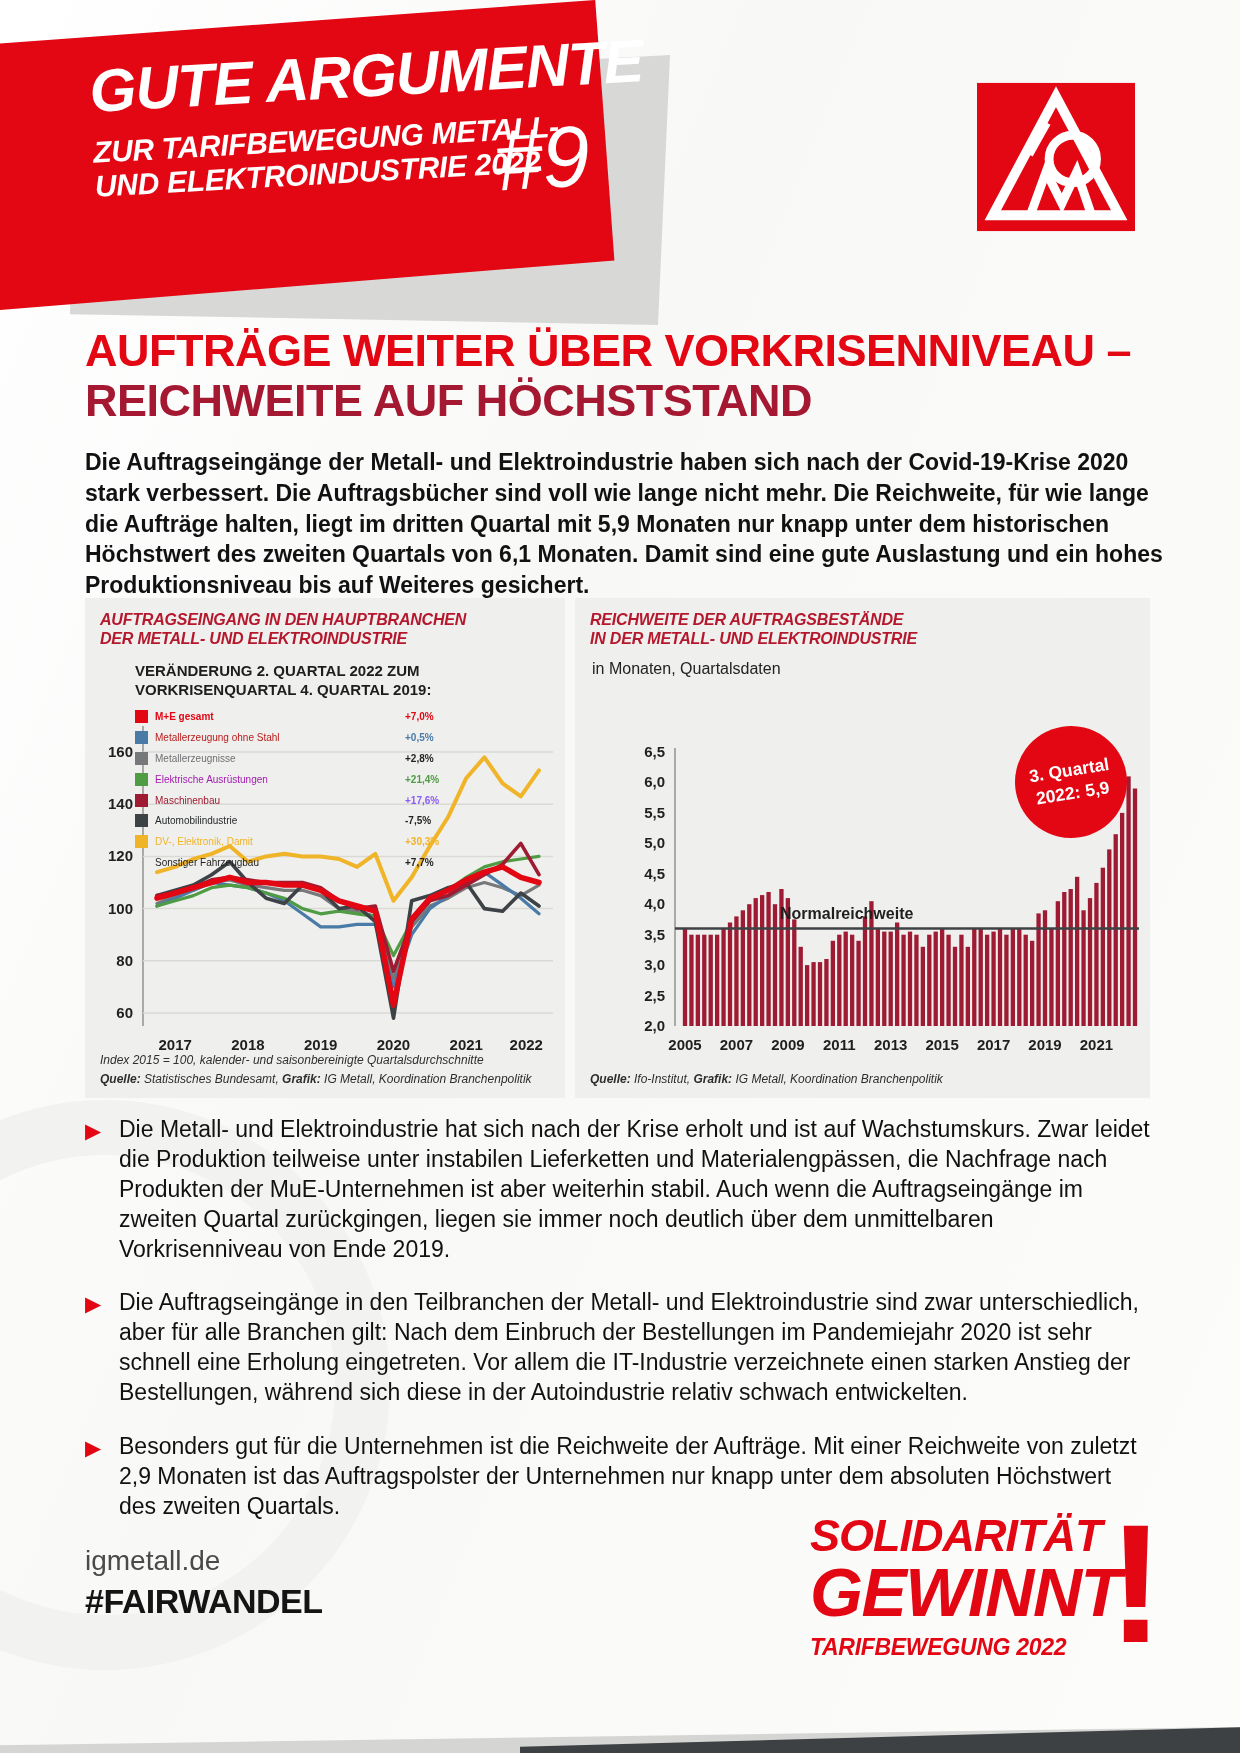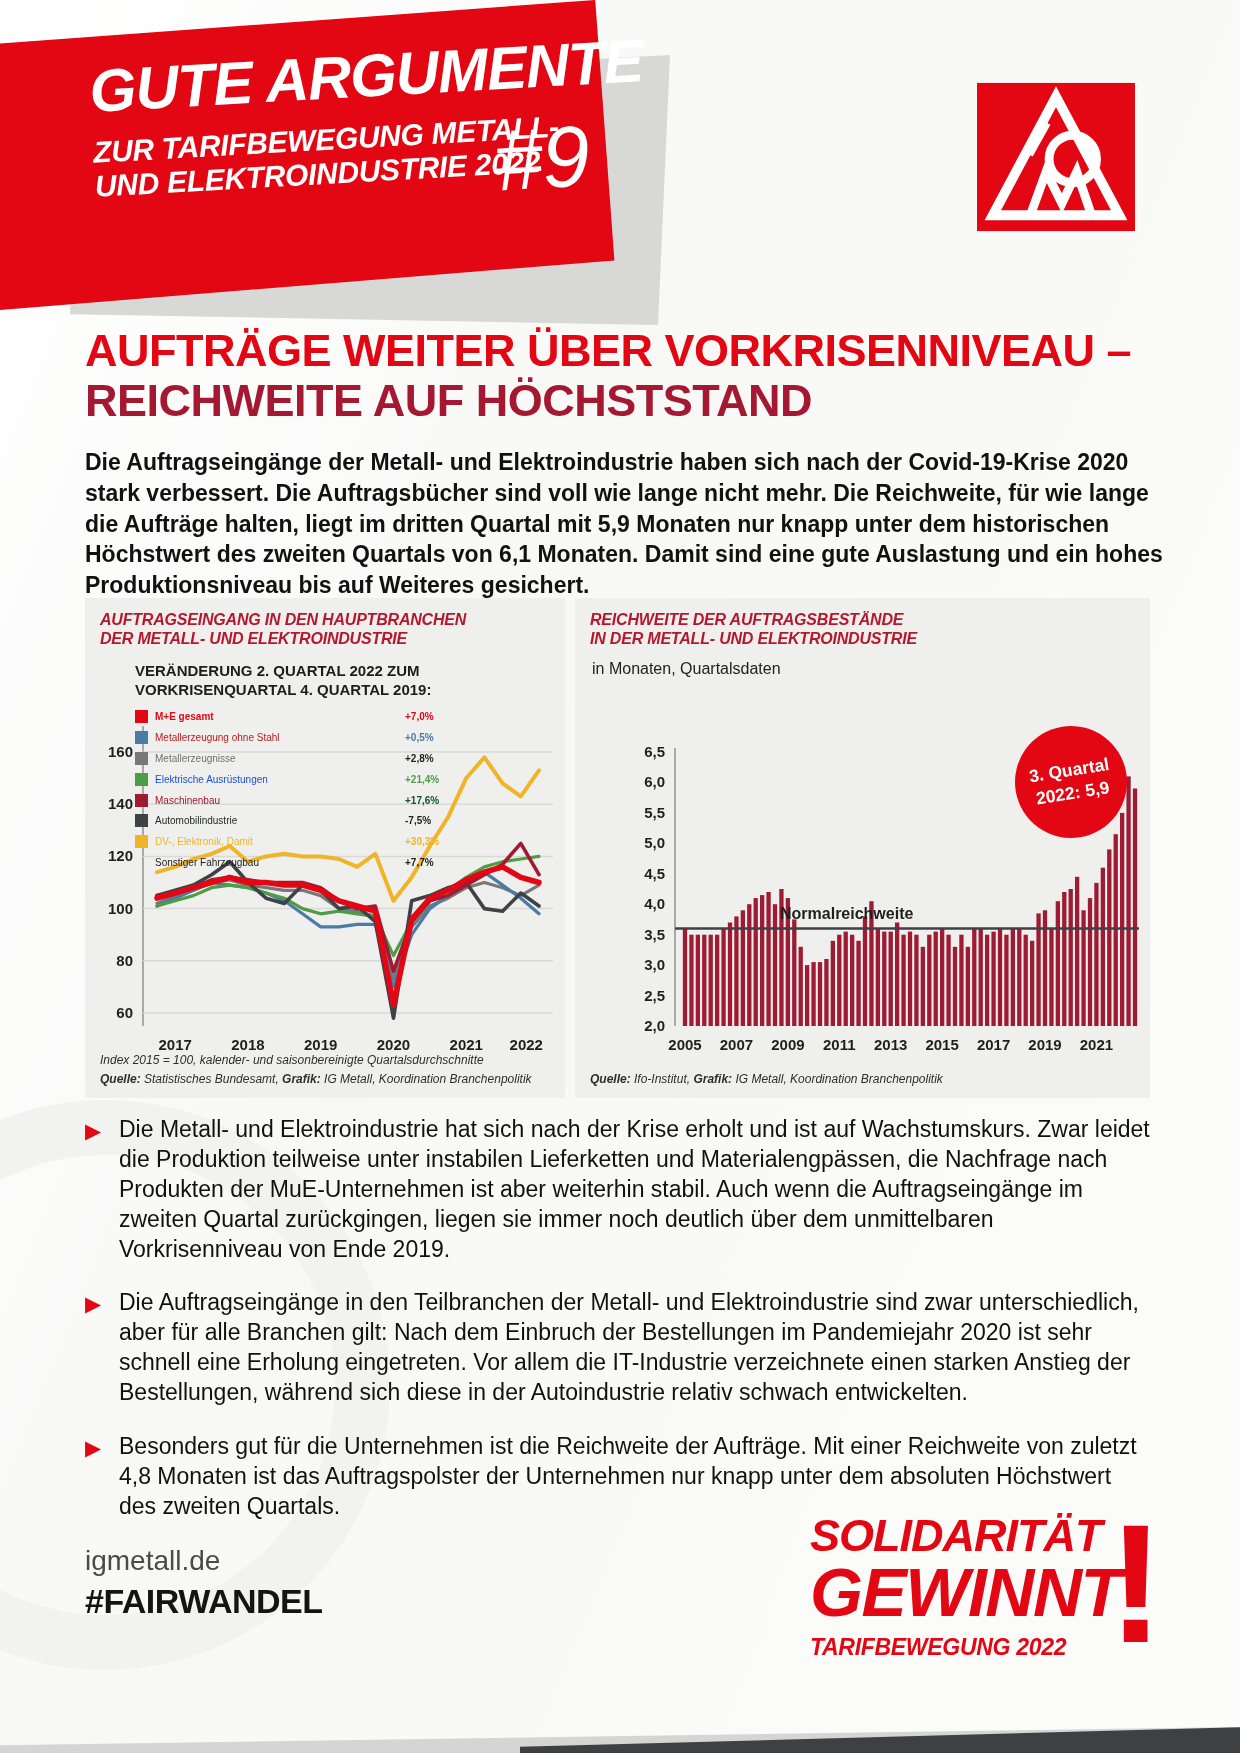--- a/index.html
+++ b/index.html
@@ -125,27 +125,27 @@
           <span class="lname" style="color: #b91c1c;">Metallerzeugung ohne Stahl</span>
           <span class="lval" style="color: rgb(74, 123, 166);">+0,5%</span>
         </div>
         <div class="legend-row">
           <span class="swatch" style="background-color: rgb(119, 120, 122);"></span>
           <span class="lname" style="color: rgb(111, 112, 114);">Metallerzeugnisse</span>
           <span class="lval" style="color: rgb(31, 31, 31);">+2,8%</span>
         </div>
         <div class="legend-row">
           <span class="swatch" style="background-color: rgb(79, 156, 69);"></span>
-          <span class="lname" style="color: #1d4ed8;">Elektrische Ausrüstungen</span>
+          <span class="lname" style="color: #a21caf;">Elektrische Ausrüstungen</span>
           <span class="lval" style="color: rgb(79, 156, 69);">+21,4%</span>
         </div>
         <div class="legend-row">
           <span class="swatch" style="background-color: rgb(158, 27, 50);"></span>
           <span class="lname" style="color: rgb(158, 27, 50);">Maschinenbau</span>
-          <span class="lval" style="color: #14532d;">+17,6%</span>
+          <span class="lval" style="color: #8b5cf6;">+17,6%</span>
         </div>
         <div class="legend-row">
           <span class="swatch" style="background-color: rgb(61, 66, 71);"></span>
           <span class="lname" style="color: rgb(38, 40, 42);">Automobilindustrie</span>
           <span class="lval" style="color: rgb(31, 31, 31);">-7,5%</span>
         </div>
         <div class="legend-row">
           <span class="swatch" style="background-color: rgb(240, 180, 41);"></span>
           <span class="lname" style="color: rgb(240, 180, 41);">DV-, Elektronik, Damit</span>
           <span class="lval" style="color: rgb(240, 180, 41);">+30,3%</span>
@@ -310,21 +310,21 @@
     <div class="bullet">
       <span class="arrow">▶</span>
       <span>Die Metall- und Elektroindustrie hat sich nach der Krise erholt und ist auf Wachstumskurs. Zwar leidet die Produktion teilweise unter instabilen Lieferketten und Materialengpässen, die Nachfrage nach Produkten der MuE-Unternehmen ist aber weiterhin stabil. Auch wenn die Auftragseingänge im zweiten Quartal zurückgingen, liegen sie immer noch deutlich über dem unmittelbaren Vorkrisenniveau von Ende 2019.</span>
     </div>
     <div class="bullet">
       <span class="arrow">▶</span>
       <span>Die Auftragseingänge in den Teilbranchen der Metall- und Elektroindustrie sind zwar unterschiedlich, aber für alle Branchen gilt: Nach dem Einbruch der Bestellungen im Pandemiejahr 2020 ist sehr schnell eine Erholung eingetreten. Vor allem die IT-Industrie verzeichnete einen starken Anstieg der Bestellungen, während sich diese in der Autoindustrie relativ schwach entwickelten.</span>
     </div>
     <div class="bullet">
       <span class="arrow">▶</span>
-      <span>Besonders gut für die Unternehmen ist die Reichweite der Aufträge. Mit einer Reichweite von zuletzt 4,8 Monaten ist das Auftragspolster der Unternehmen nur knapp unter dem absoluten Höchstwert des zweiten Quartals.</span>
+      <span>Besonders gut für die Unternehmen ist die Reichweite der Aufträge. Mit einer Reichweite von zuletzt 2,9 Monaten ist das Auftragspolster der Unternehmen nur knapp unter dem absoluten Höchstwert des zweiten Quartals.</span>
     </div>
   </div>
 
   <a class="site" href="#">igmetall.de</a>
   <div class="hashtag">#FAIRWANDEL</div>
 
   <div class="slogan">
     <div class="s1">SOLIDARITÄT</div>
     <div class="s2">GEWINNT</div>
     <div class="s3">TARIFBEWEGUNG 2022</div>

